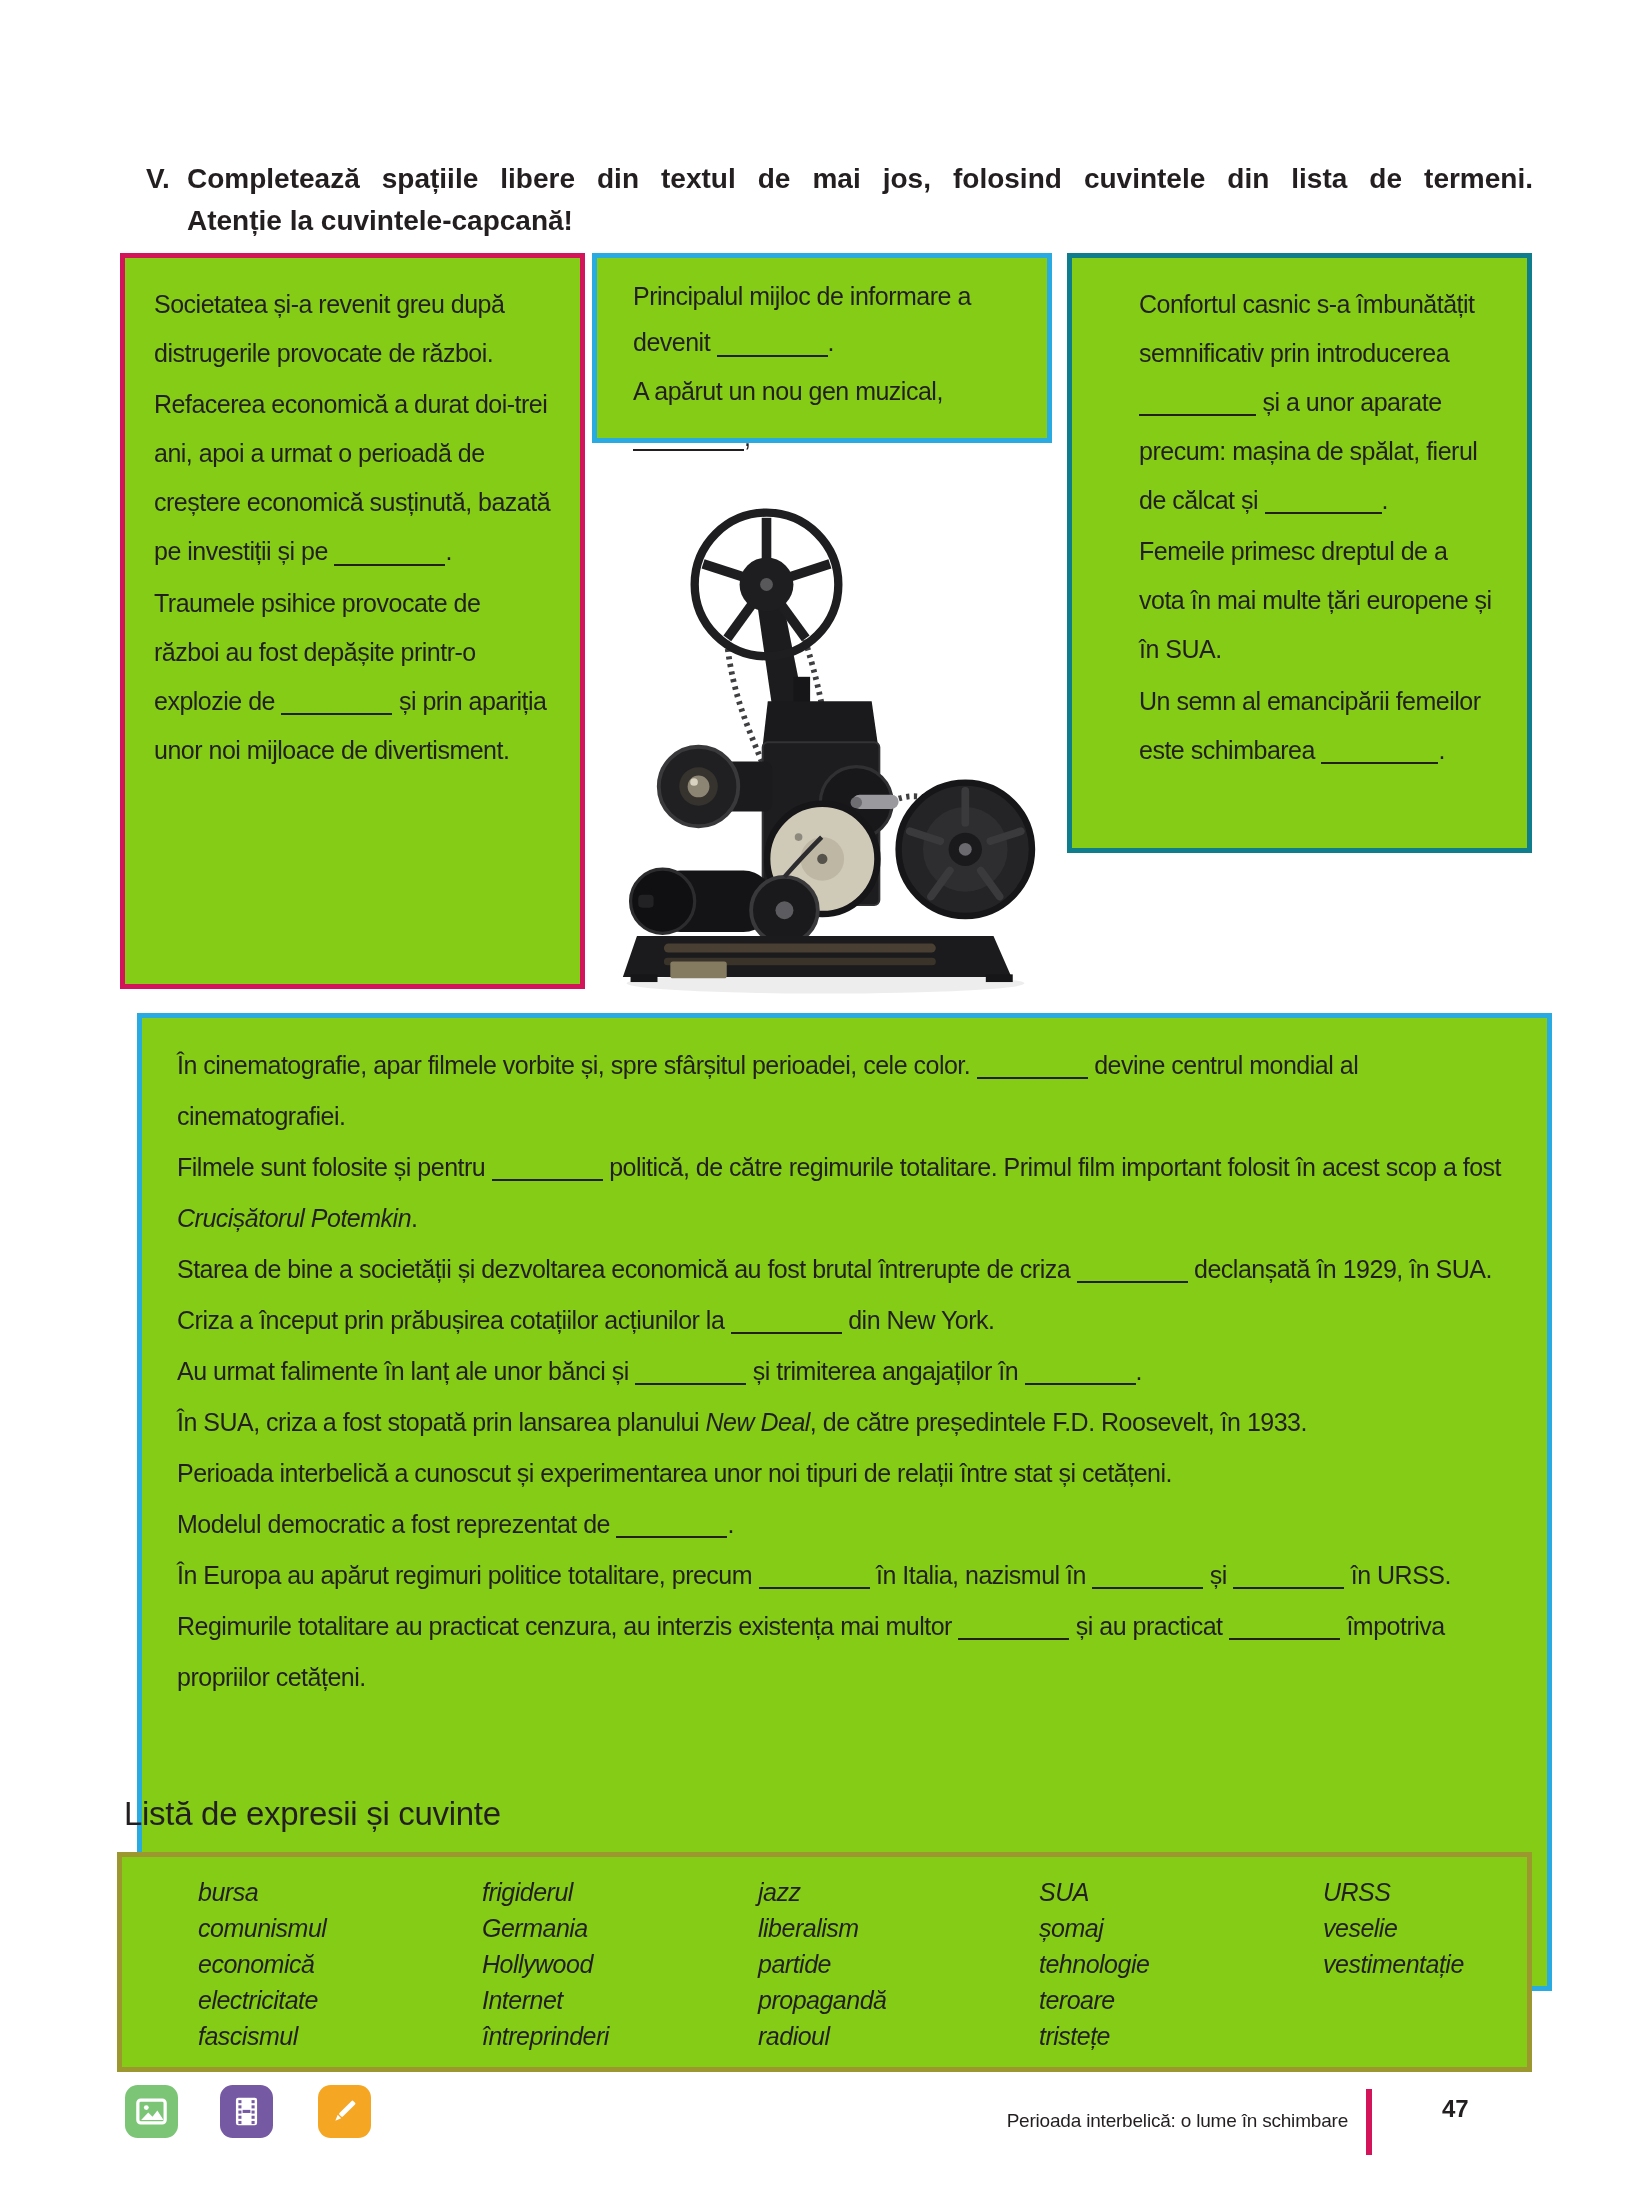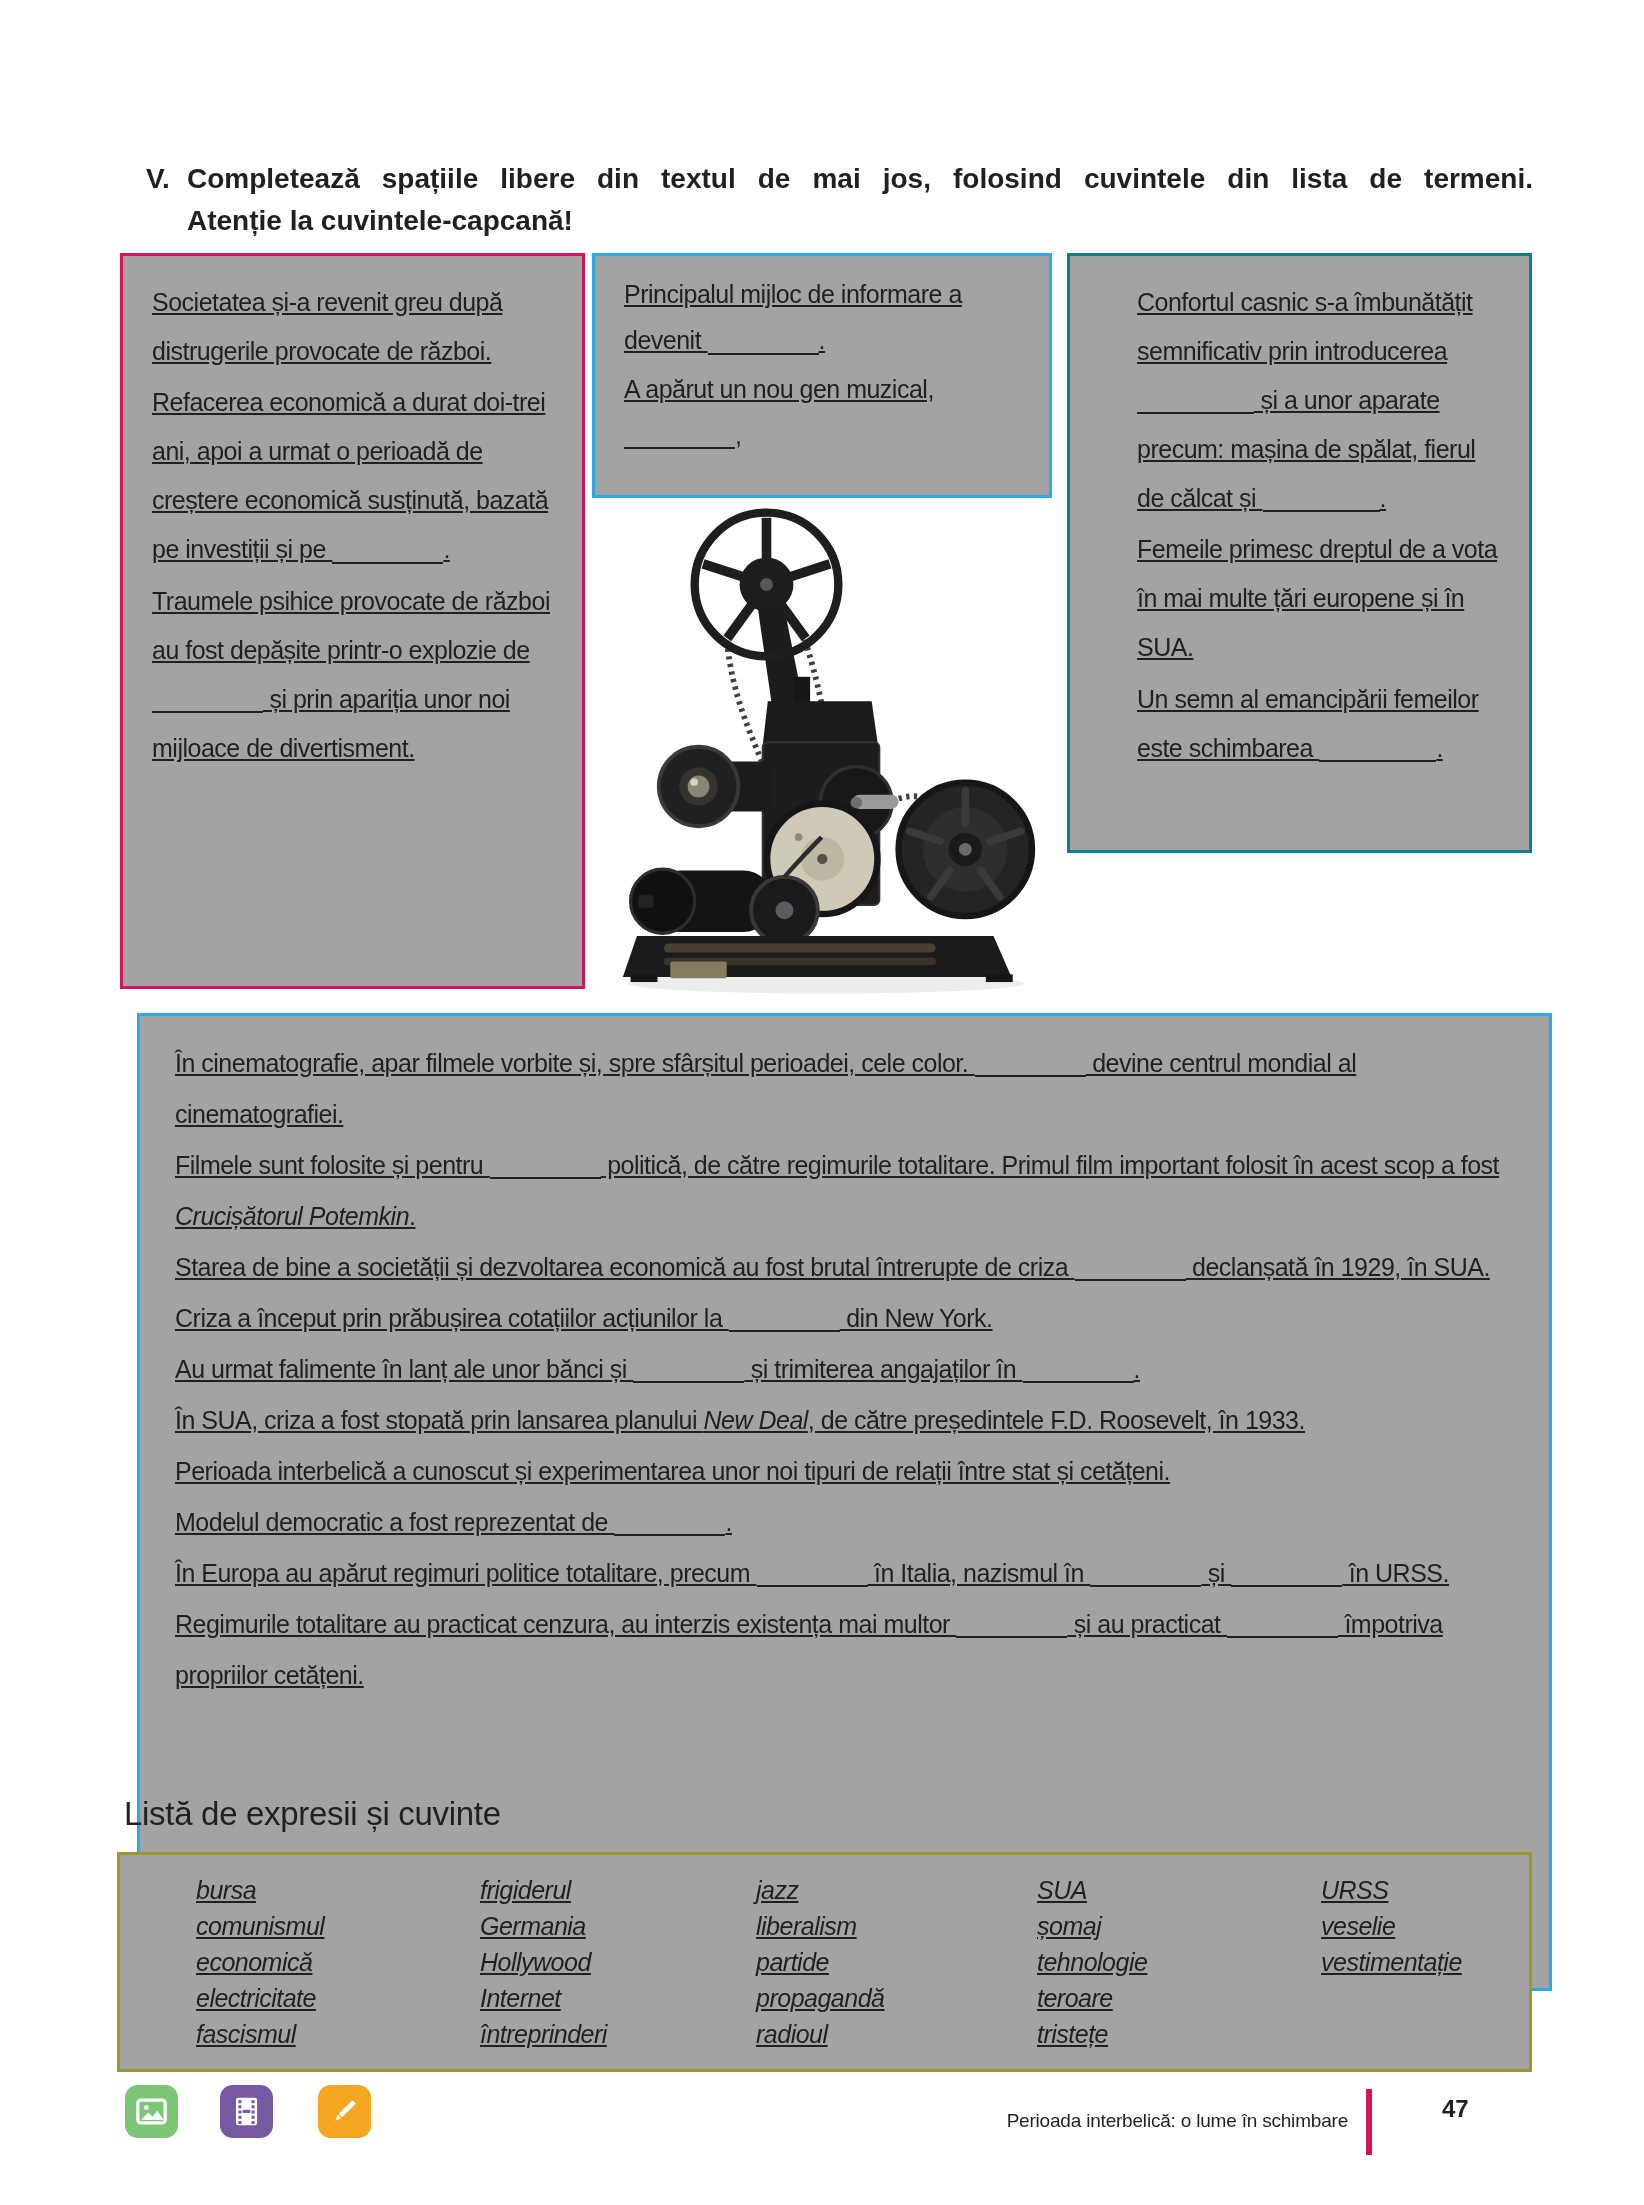--- a/index.html
+++ b/index.html
@@ -6,23 +6,23 @@
   body{font-family:"Liberation Sans",sans-serif;color:#231f20;}
   #page{position:relative;width:1644px;height:2205px;background:#ffffff;overflow:hidden;}
 
   
   .title{position:absolute;left:146px;top:158px;width:1387px;font-weight:bold;font-size:28px;line-height:42px;}
   .title .num{position:absolute;left:0;top:0;}
   .title .l1{display:block;padding-left:41px;text-align:justify;text-align-last:justify;}
   .title .l2{display:block;padding-left:41px;}
 
   
-  .box{position:absolute;background:#a3a3a3;box-sizing:border-box;border:3px solid #ef4444;text-decoration:underline;}
+  .box{position:absolute;background:#84cc16;box-sizing:border-box;border:5px solid #ef4444;}
   .box-left{left:120px;top:253px;width:465px;height:736px;}
-  .box-mid{left:592px;top:253px;width:460px;height:245px;}
+  .box-mid{left:592px;top:253px;width:460px;height:190px;padding-left:7px;}
   .box-right{left:1067px;top:253px;width:465px;height:600px;padding-left:38px;}
   .box-inner{padding:21.5px 29px;font-size:25px;line-height:49px;letter-spacing:-0.5px;}
   .box-mid .box-inner{padding:15px 29px;line-height:46px;}
   .seg-p{margin:0 0 2.5px 0;}
 
   .blank{display:inline-block;height:0;border-bottom:2.5px solid #231f20;vertical-align:-5.7px;}
 
   
   .projector{position:absolute;left:601px;top:487px;width:449px;height:513px;margin:0;}
   .projector svg{width:100%;height:100%;display:block;}

